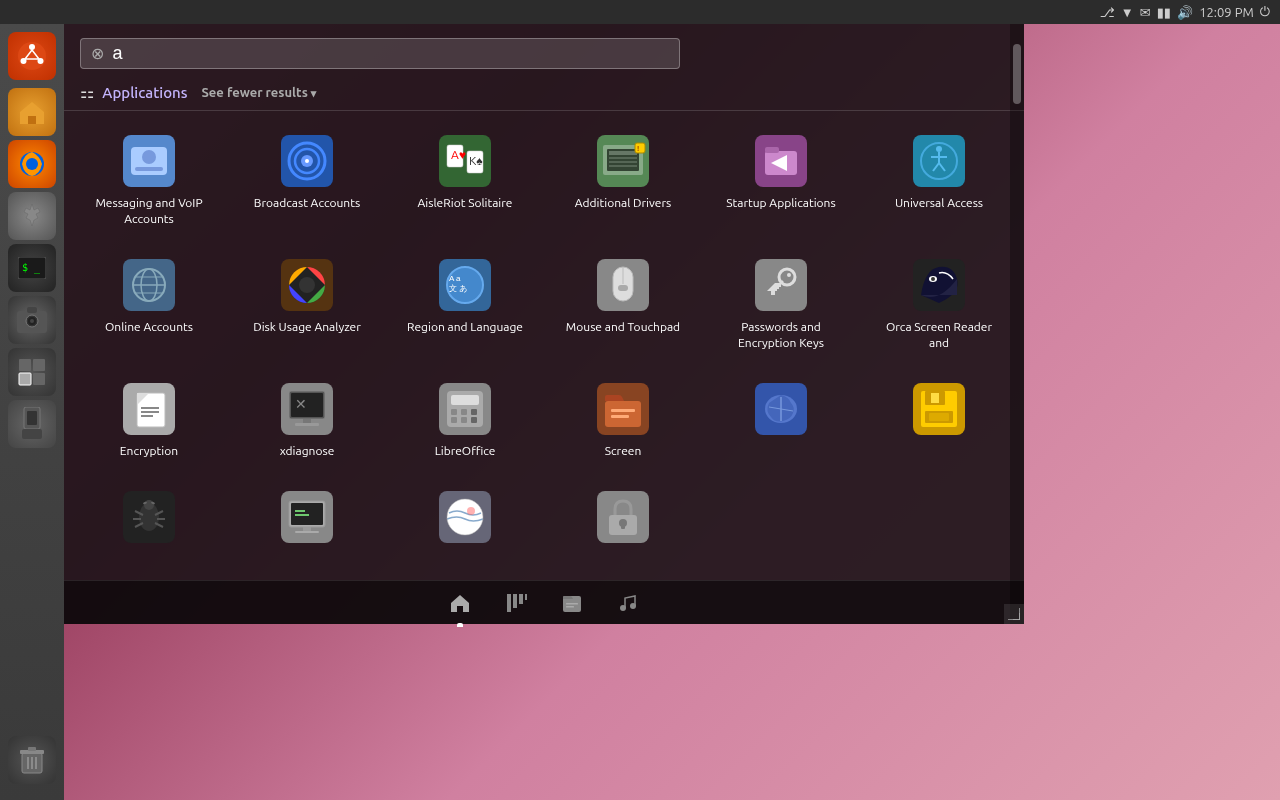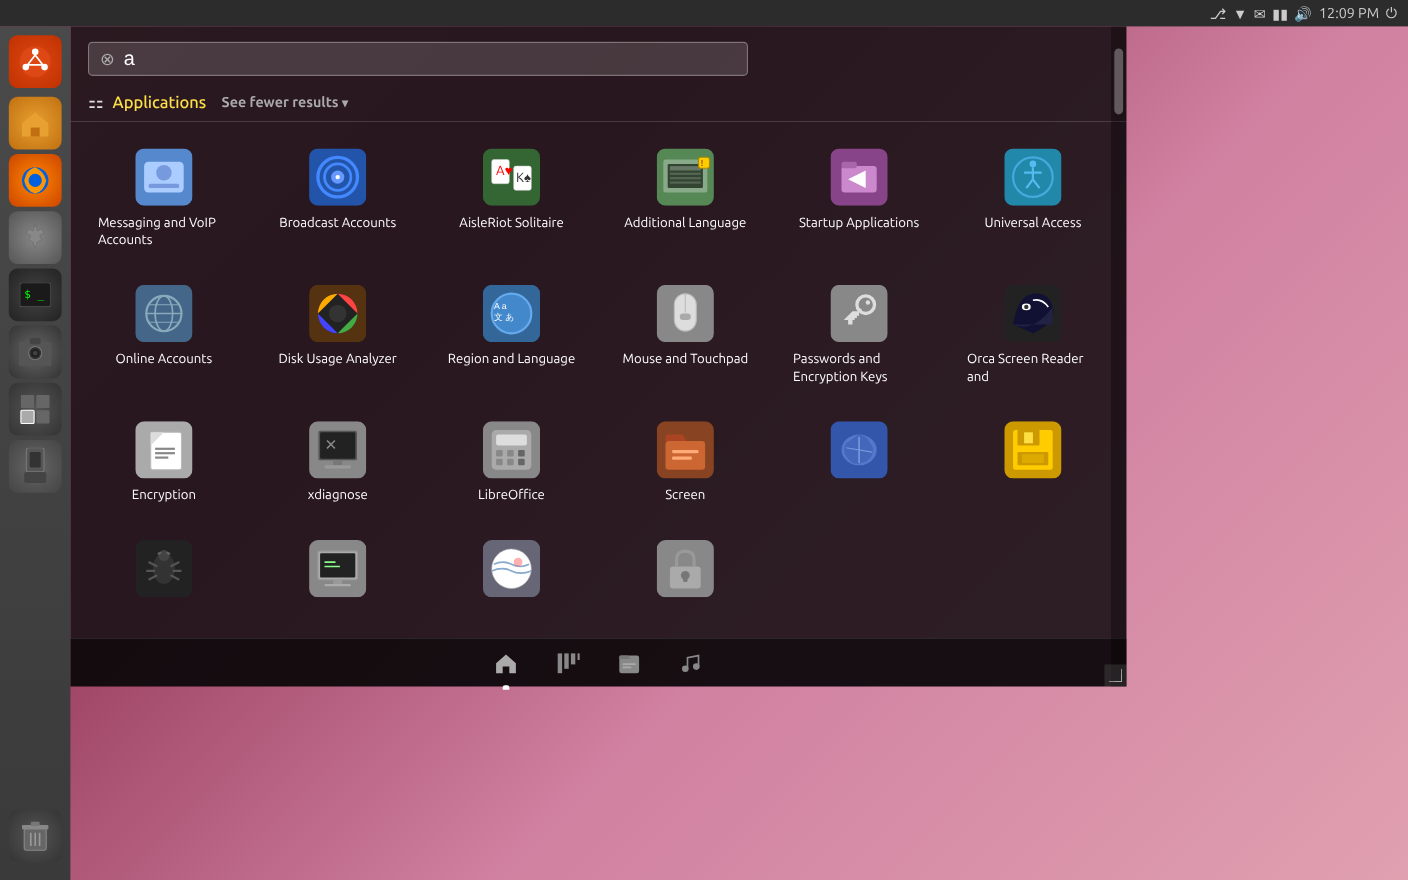--- a/index.html
+++ b/index.html
@@ -135,21 +135,21 @@
       align-items: center;
       padding: 4px 16px 8px;
       border-bottom: 1px solid rgba(255,255,255,0.15);
       gap: 8px;
     }
     .category-icon {
       font-size: 16px;
       color: #ddd;
     }
     .category-title {
-      color: #fde047;
+      color: #c4b5fd;
       font-size: 15px;
       font-weight: 500;
     }
     .see-fewer {
       color: #aaa;
       font-size: 13px;
       cursor: pointer;
       margin-left: 6px;
       font-weight: bold;
     }
@@ -181,20 +181,21 @@
       margin-bottom: 8px;
       display: flex;
       align-items: center;
       justify-content: center;
       font-size: 36px;
       position: relative;
     }
     .app-name {
       color: #fff;
       font-size: 12px;
+      text-align: center;
       line-height: 1.3;
       max-width: 120px;
     }
 
     
     .bottom-nav {
       height: 44px;
       background: rgba(0,0,0,0.5);
       display: flex;
       align-items: center;
@@ -400,21 +401,21 @@
           <rect x="6" y="10" width="40" height="30" rx="2" fill="#88aa88"></rect>
           <rect x="10" y="14" width="32" height="22" rx="1" fill="#334433"></rect>
           <rect x="12" y="16" width="28" height="4" fill="#667766"></rect>
           <rect x="12" y="22" width="28" height="2" fill="#556655"></rect>
           <rect x="12" y="26" width="28" height="2" fill="#556655"></rect>
           <rect x="12" y="30" width="28" height="2" fill="#556655"></rect>
           <rect x="38" y="8" width="10" height="10" rx="2" fill="#ffcc00" stroke="#aa8800" stroke-width="1"></rect>
           <text x="40" y="16" font-size="8" fill="#aa5500" font-weight="bold">!</text>
         </svg>
       </div>
-      <span class="app-name">Additional Language</span>
+      <span class="app-name">Additional Drivers</span>
     </div>
 
     <div class="app-item">
       <div class="app-icon">
         <svg width="52" height="52" viewBox="0 0 52 52">
           <rect width="52" height="52" rx="8" fill="#884488"></rect>
           <rect x="10" y="16" width="32" height="24" rx="3" fill="#cc88cc"></rect>
           <polygon points="16,28 32,20 32,36" fill="white"></polygon>
           <rect x="10" y="12" width="14" height="6" rx="2" fill="#aa66aa"></rect>
         </svg>

